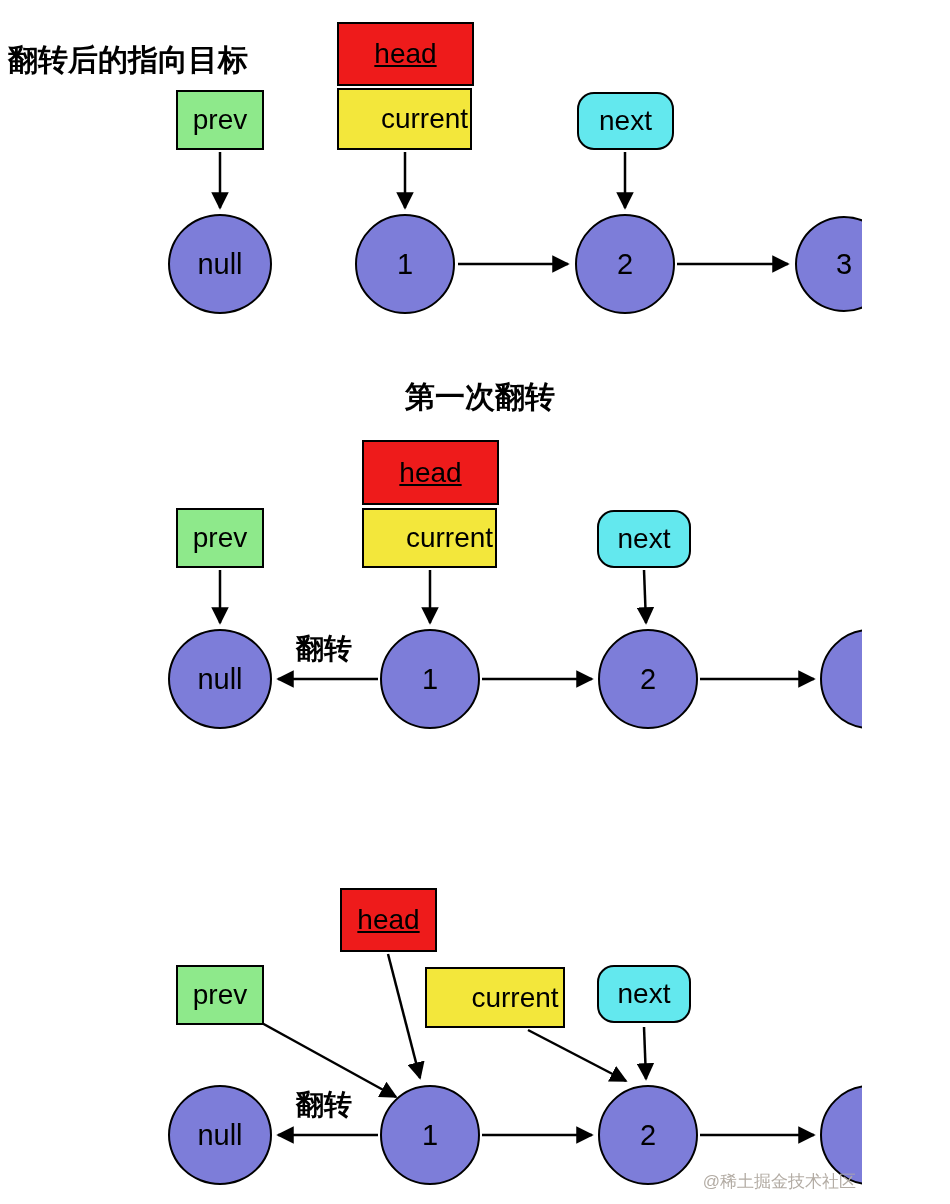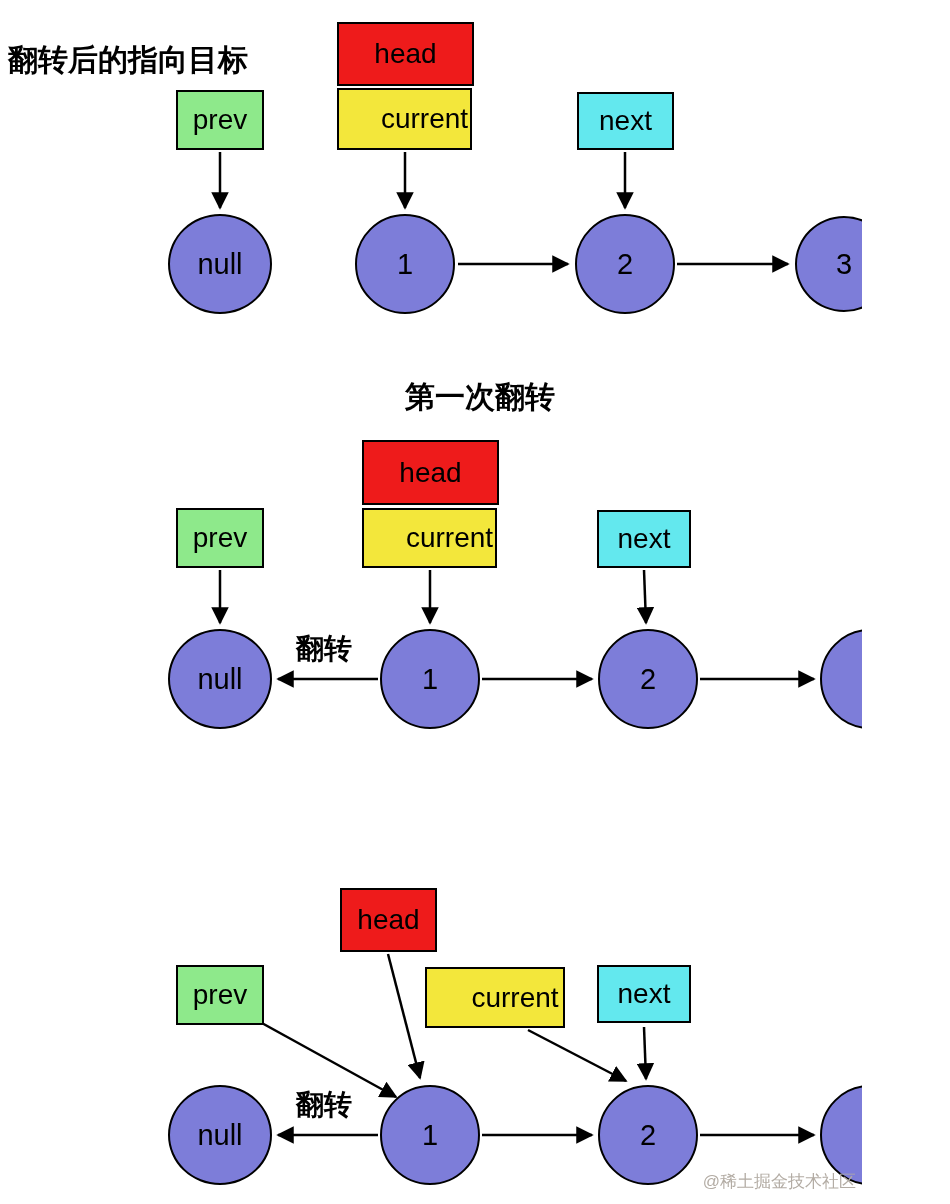--- a/index.html
+++ b/index.html
@@ -25,24 +25,24 @@
   #arrow-layer line { stroke: var(--ink, #000); stroke-width: 2.5; }
   .box {
     position: absolute;
     border: 2px solid var(--ink, #000);
     display: flex;
     align-items: center;
     justify-content: center;
     font-size: 28px;
     box-sizing: border-box;
   }
-  .box-red    { background: var(--red, #ee1b1b); }
+  .box-red    { background: var(--red, #ee1b1b); text-decoration: underline; }
   .box-yellow { background: var(--yellow, #f3e73b); padding-left: 40px; }
   .box-green  { background: var(--green, #8ee98b); }
-  .box-cyan   { background: var(--cyan, #63e8ee); }
+  .box-cyan   { background: var(--cyan, #63e8ee); border-radius: 17px; }
   .node {
     position: absolute;
     border: 2px solid var(--ink, #000);
     border-radius: 50%;
     background: var(--node, #7d7dd9);
     display: flex;
     align-items: center;
     justify-content: center;
     font-size: 29px;
     box-sizing: border-box;

